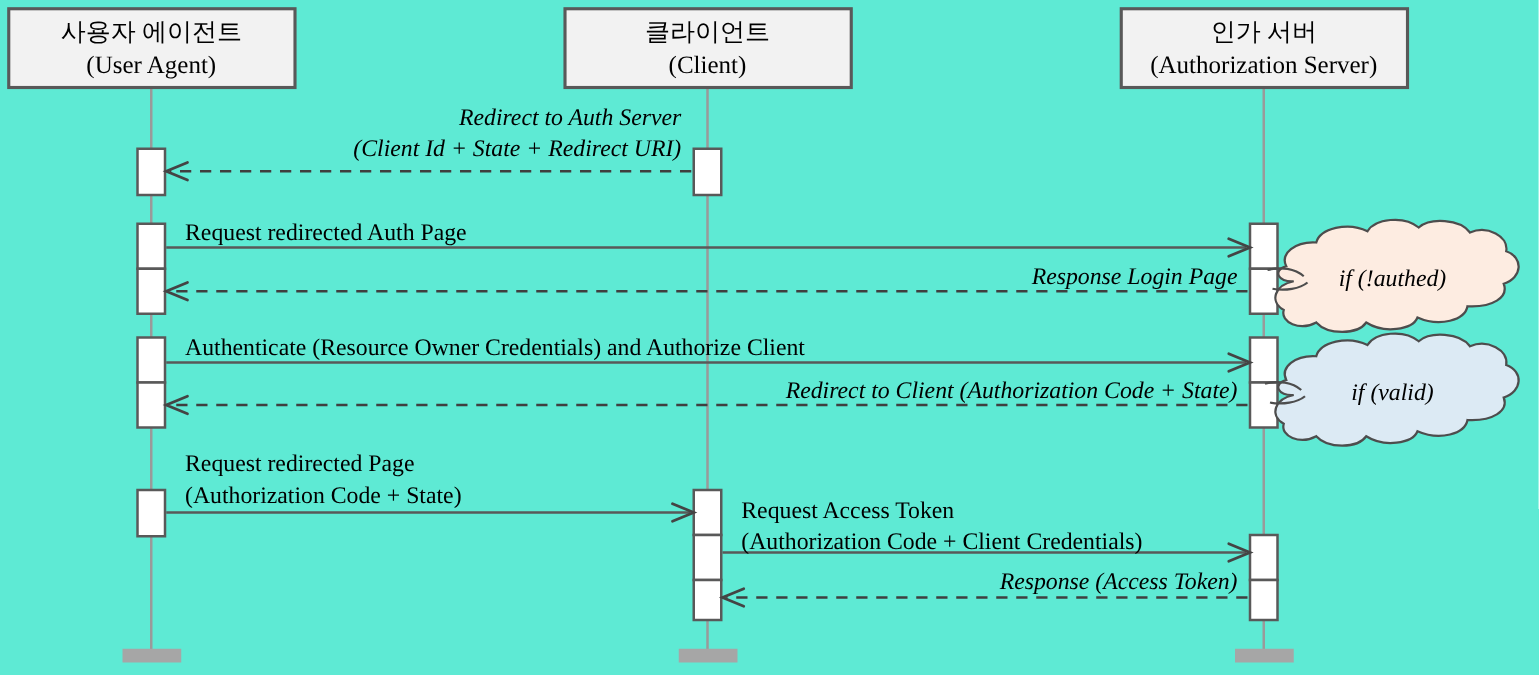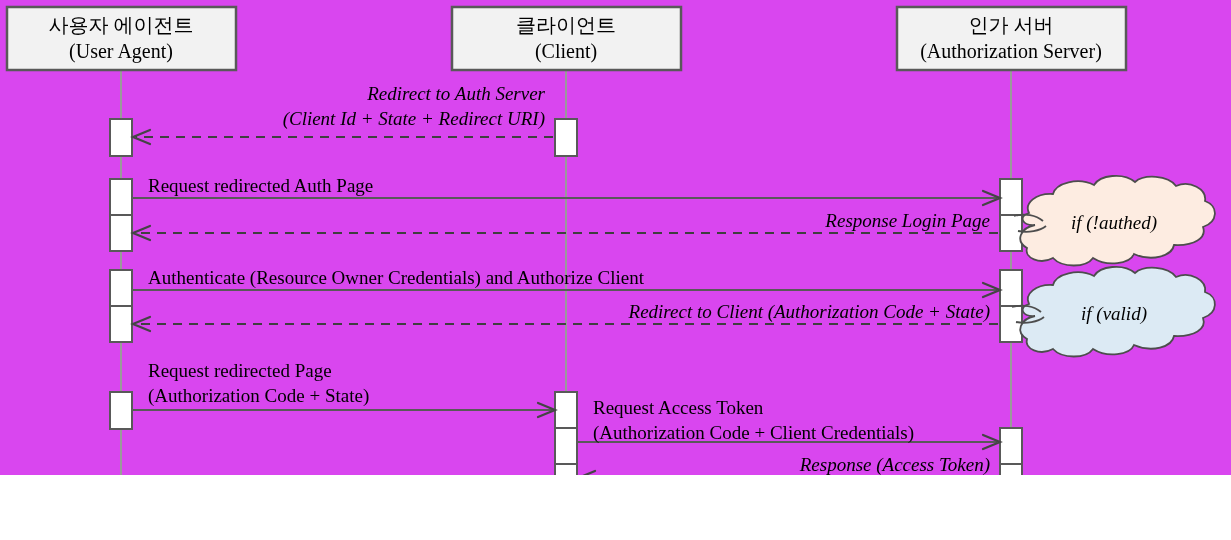--- a/index.html
+++ b/index.html
@@ -6,22 +6,22 @@
     margin: 0;
     padding: 0;
     background: #ffffff;
   }
   body {
     font-family: "Liberation Serif", serif;
   }
   #diagram-root {
     position: relative;
     width: 1231px;
-    height: 475px;
-    background: #d946ef;
+    height: 540px;
+    background: #5eead4;
     overflow: hidden;
   }
   #diagram-svg {
     position: absolute;
     left: 0;
     top: 0;
   }
   .lifeline-header-box {
     fill: #f2f2f2;
     stroke: #595959;

